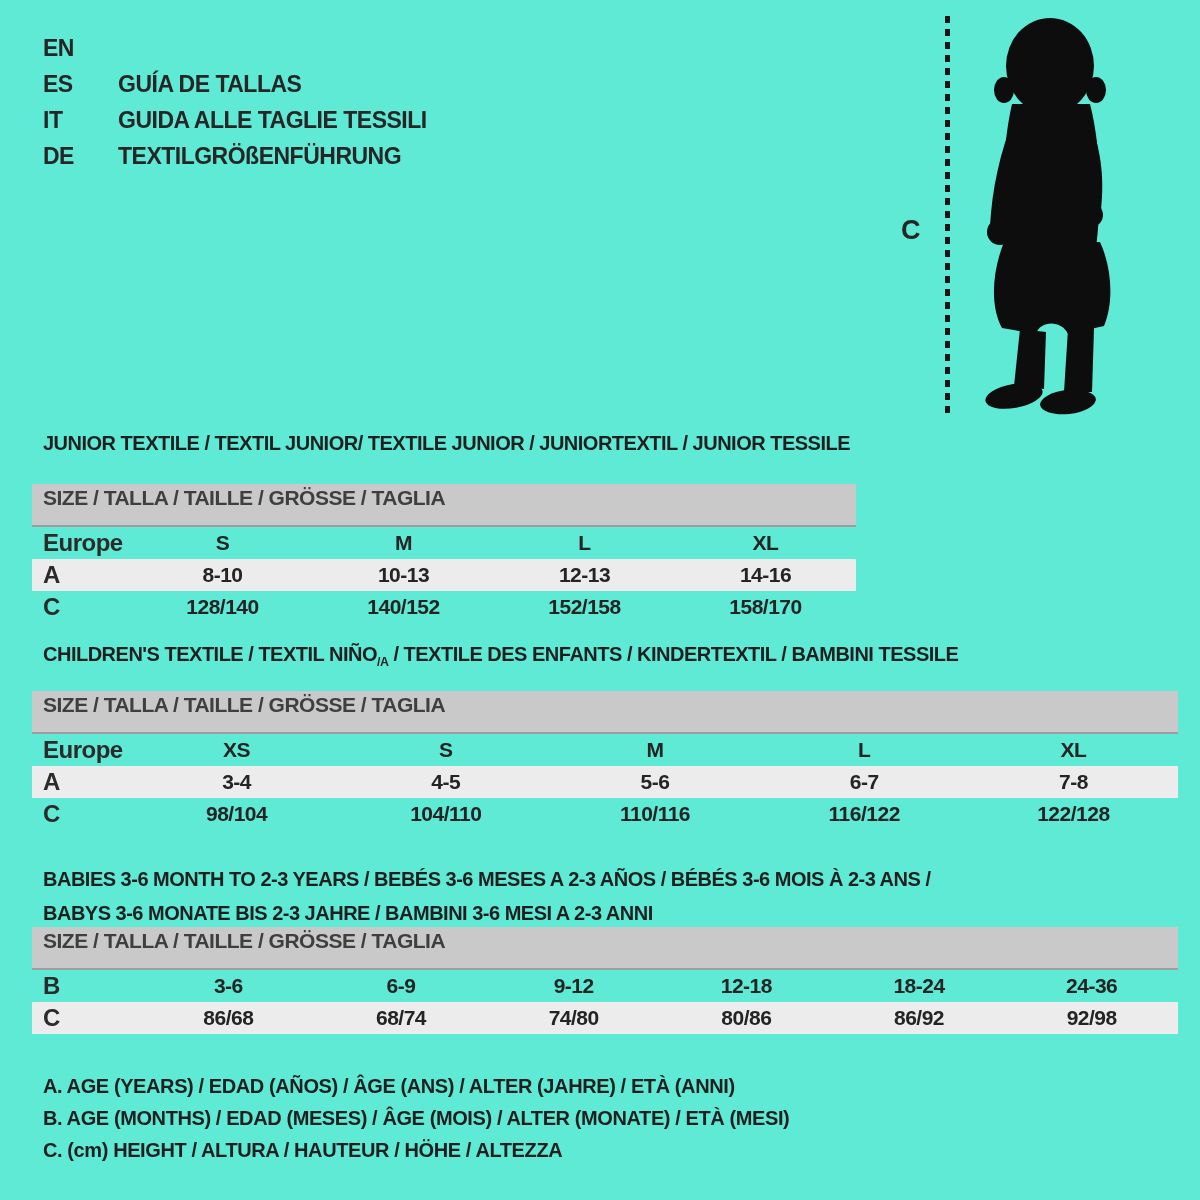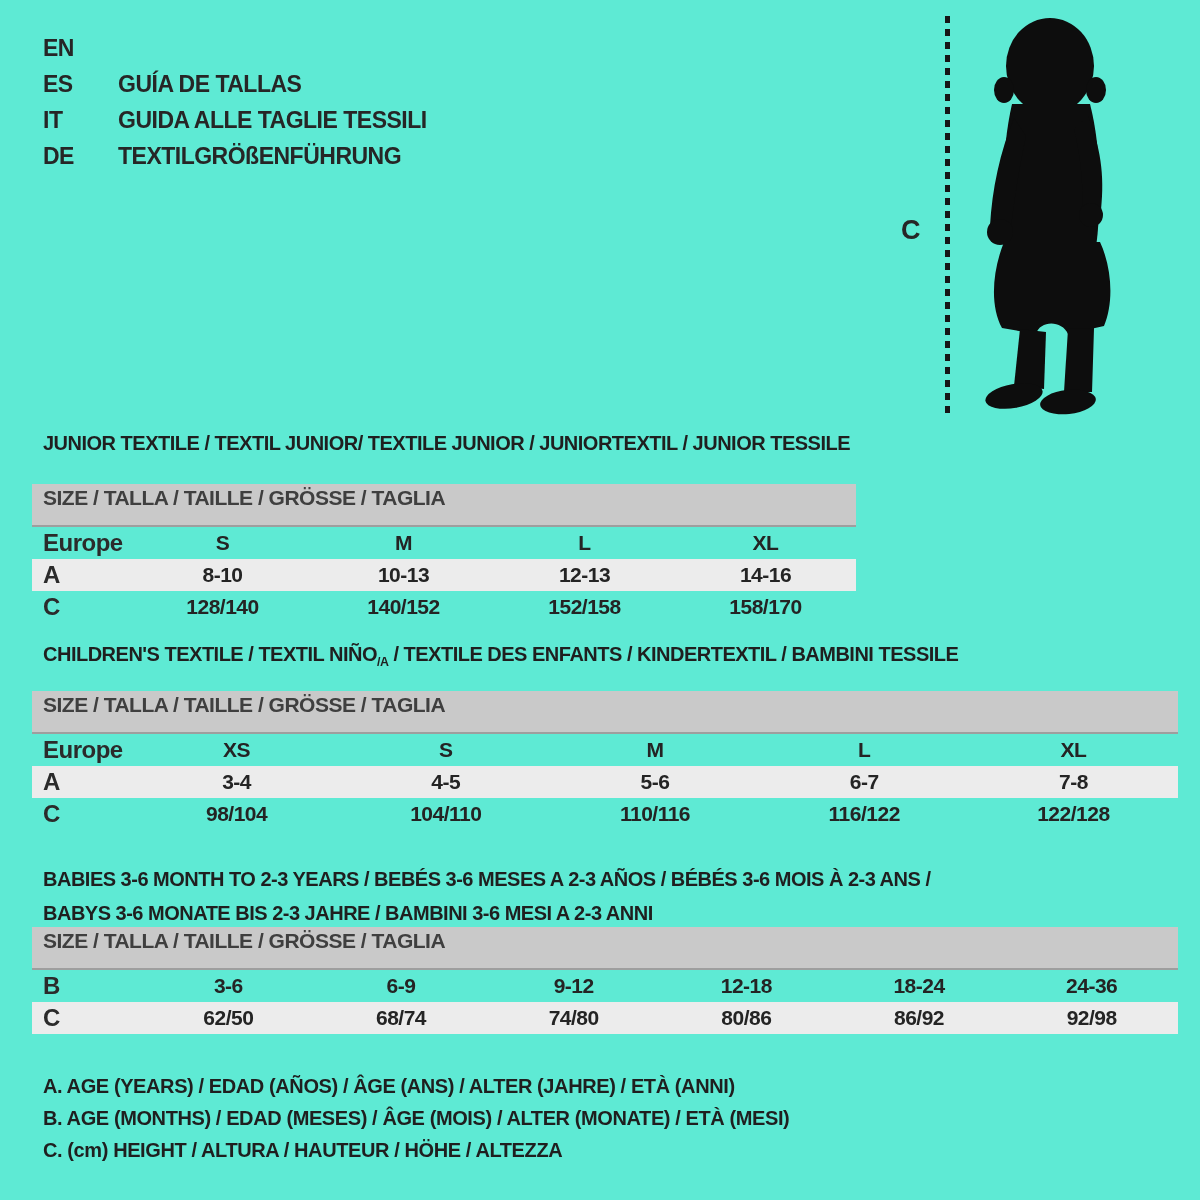--- a/index.html
+++ b/index.html
@@ -172,21 +172,21 @@
         <span class="row-label">B</span>
         <span class="cell">3-6</span>
         <span class="cell">6-9</span>
         <span class="cell">9-12</span>
         <span class="cell">12-18</span>
         <span class="cell">18-24</span>
         <span class="cell">24-36</span>
       </div>
       <div class="t-row cols6">
         <span class="row-label">C</span>
-        <span class="cell">62/50</span>
+        <span class="cell">86/68</span>
         <span class="cell">68/74</span>
         <span class="cell">74/80</span>
         <span class="cell">80/86</span>
         <span class="cell">86/92</span>
         <span class="cell">92/98</span>
       </div>
     </div>
   </div>
 
   <div id="legend">

